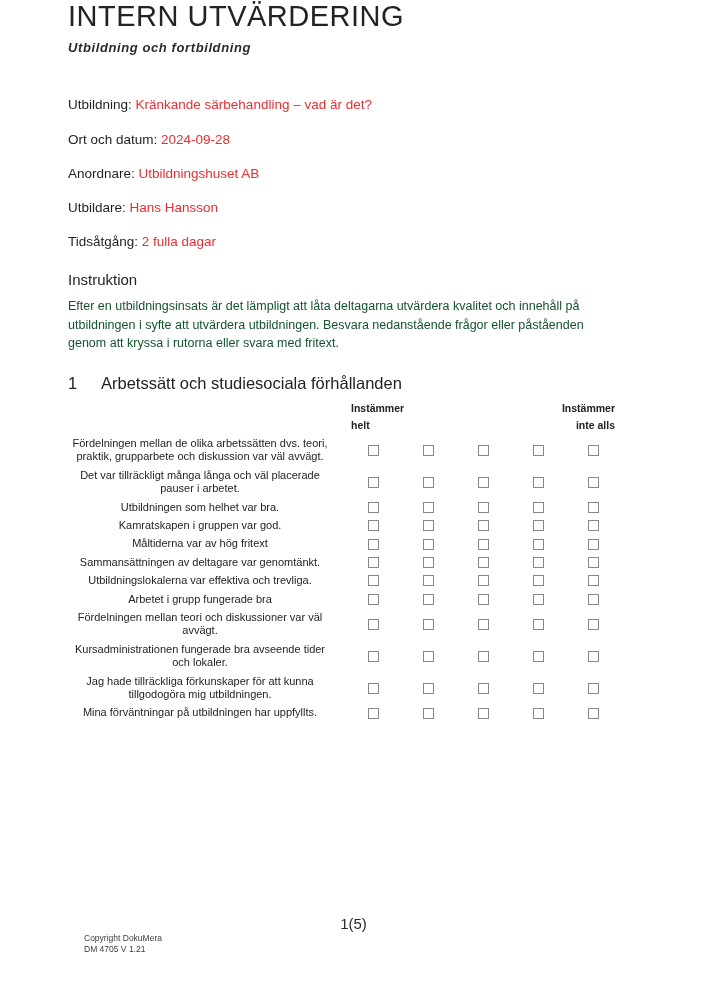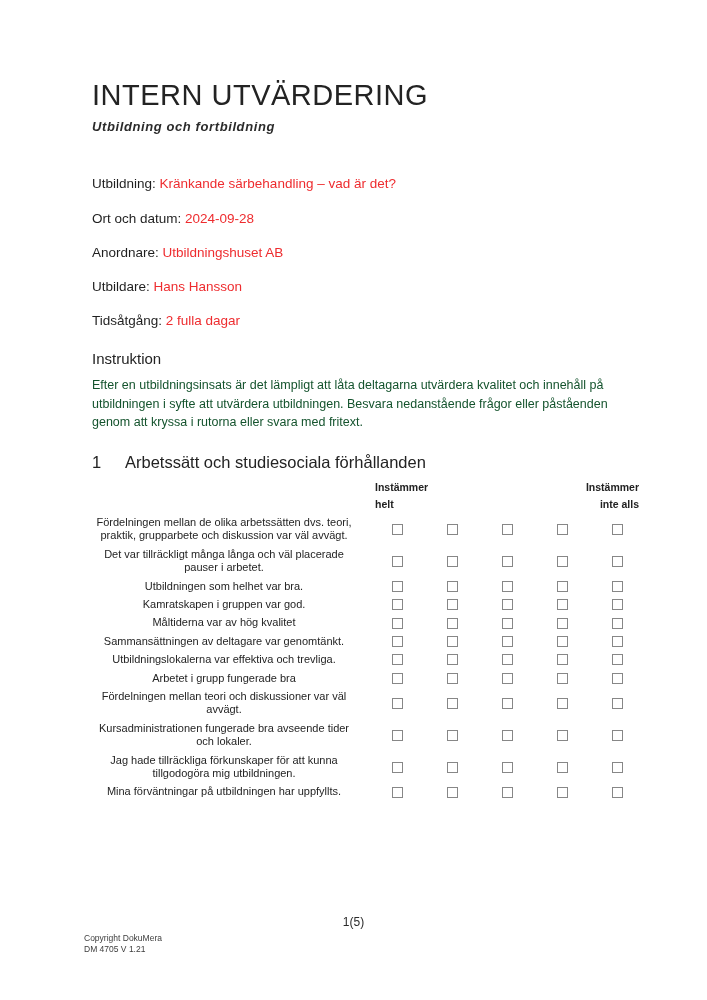--- a/index.html
+++ b/index.html
@@ -6,23 +6,22 @@
   .page{
     position:relative;
     width:707px;height:1000px;
     background:#ffffff;
     font-family:"Liberation Sans","DejaVu Sans",sans-serif;
     color:#1f1f1f;
     overflow:hidden;
   }
   .content{
     position:absolute;
-    left:92px;top:0;
+    left:68px;top:0;
     width:556px;
-    padding-top:79px;
   }
   .title{
     margin:0;
     font-size:29px;
     font-weight:400;
     line-height:1.15;
     letter-spacing:0.5px;
     color:#232323;
     white-space:nowrap;
   }
@@ -96,21 +95,21 @@
     border:1.5px solid #878787;
     background:#ffffff;
     display:inline-block;
     box-sizing:content-box;
   }
   .footer-pagenum{
     position:absolute;
     left:0;right:0;
     top:915px;
     text-align:center;
-    font-size:12px;
+    font-size:15px;
     color:#2b2b2b;
   }
   .footer-copy{
     position:absolute;
     left:84px;top:933px;
     font-size:8.5px;
     line-height:1.3;
     color:#3d3d3d;
   }
 </style>
@@ -228,21 +227,21 @@
             </div>
             <div class="cbcell">
               <span class="checkbox"></span>
             </div>
             <div class="cbcell">
               <span class="checkbox"></span>
             </div>
           </div>
 
   <div class="rrow">
-    <div class="stmt">Måltiderna var av hög kvalitet</div>
+    <div class="stmt">Måltiderna var av hög fritext</div>
   <div class="cbcell">
               <span class="checkbox"></span>
             </div>
             <div class="cbcell">
               <span class="checkbox"></span>
             </div>
             <div class="cbcell">
               <span class="checkbox"></span>
             </div>
             <div class="cbcell">

